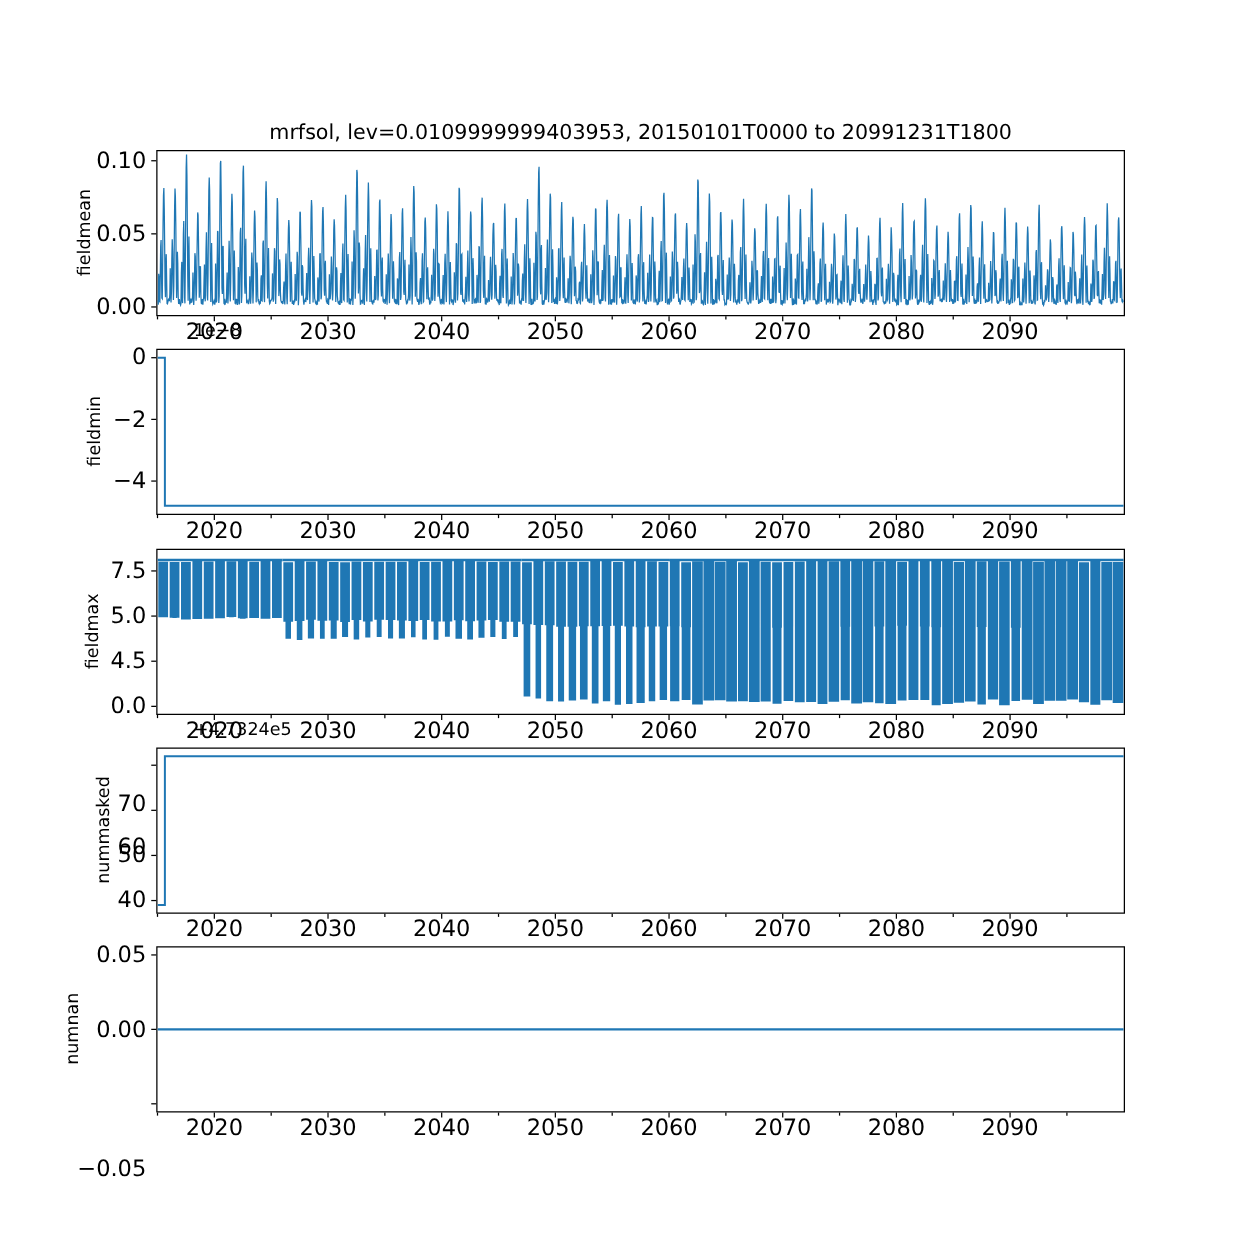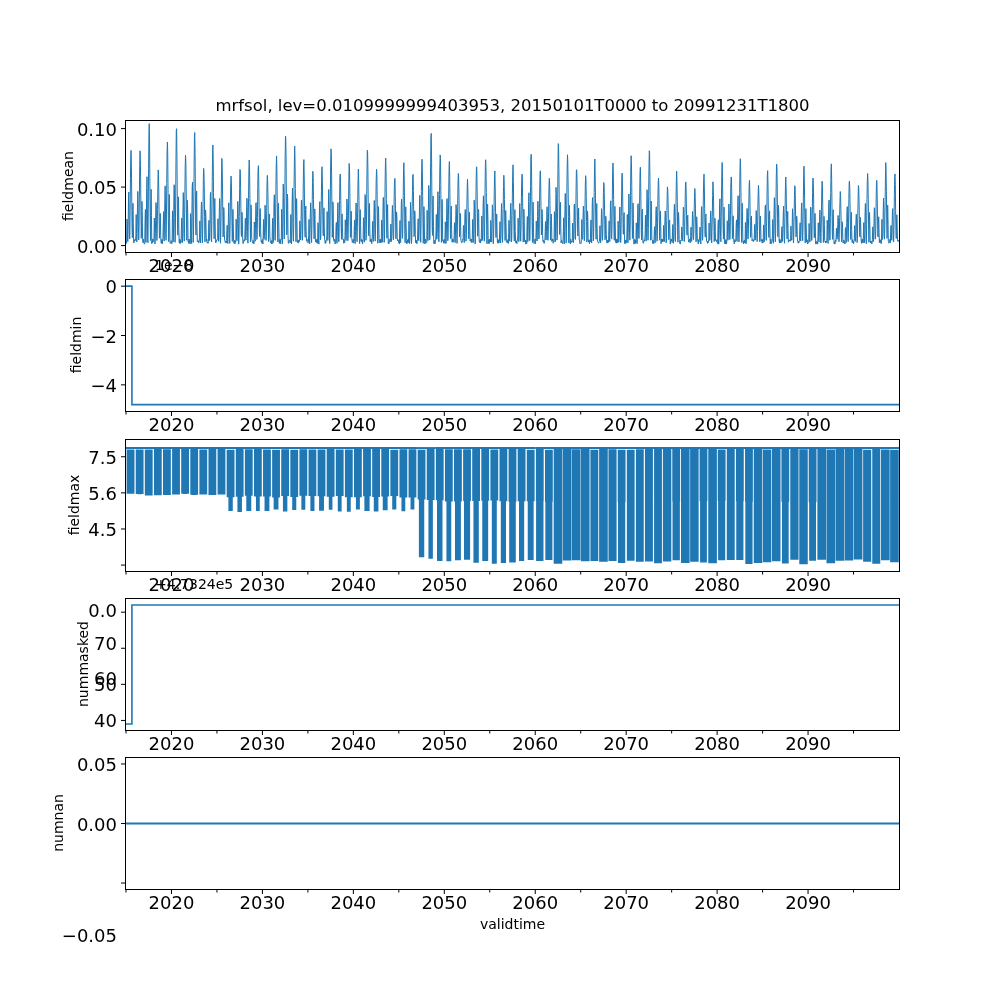--- a/index.html
+++ b/index.html
@@ -56,21 +56,20 @@
 
   <div class="ylabel" style="left:68px;top:186px">fieldmean</div>
   <div class="ylabel" style="left:76px;top:345px">fieldmin</div>
   <div class="ylabel" style="left:74px;top:505px">fieldmax</div>
   <div class="ylabel" style="left:83px;top:664px">nummasked</div>
   <div class="ylabel" style="left:58px;top:823px">numnan</div>
 
   <div class="offset" style="left:127px;top:258px">1e−8</div>
   <div class="offset" style="left:127px;top:577px">+4.7324e5</div>
 
-  <div class="xlabel">validtime</div>
 
   <svg id="overlay" width="1000" height="1000">
       <line x1="121" y1="245.56696428571428" x2="125" y2="245.56696428571428" stroke="#000" stroke-width="1"></line>
       <line x1="121" y1="187.08482142857144" x2="125" y2="187.08482142857144" stroke="#000" stroke-width="1"></line>
       <line x1="121" y1="128.60267857142856" x2="125" y2="128.60267857142856" stroke="#000" stroke-width="1"></line>
       <line x1="171.47058823529412" y1="253" x2="171.47058823529412" y2="257" stroke="#000" stroke-width="1"></line>
       <line x1="262.4117647058823" y1="253" x2="262.4117647058823" y2="257" stroke="#000" stroke-width="1"></line>
       <line x1="353.3529411764706" y1="253" x2="353.3529411764706" y2="257" stroke="#000" stroke-width="1"></line>
       <line x1="444.2941176470588" y1="253" x2="444.2941176470588" y2="257" stroke="#000" stroke-width="1"></line>
       <line x1="535.2352941176471" y1="253" x2="535.2352941176471" y2="257" stroke="#000" stroke-width="1"></line>
@@ -184,23 +183,23 @@
     <div class="ticklabel" style="left: 117px; top: 335.508px; transform: translate(-100%, -50%);">−2</div>
     <div class="ticklabel" style="left: 117px; top: 384.849px; transform: translate(-100%, -50%);">−4</div>
     <div class="ticklabel" style="left: 171.471px; top: 417px; transform: translateX(-50%);">2020</div>
     <div class="ticklabel" style="left: 262.412px; top: 417px; transform: translateX(-50%);">2030</div>
     <div class="ticklabel" style="left: 353.353px; top: 417px; transform: translateX(-50%);">2040</div>
     <div class="ticklabel" style="left: 444.294px; top: 417px; transform: translateX(-50%);">2050</div>
     <div class="ticklabel" style="left: 535.235px; top: 417px; transform: translateX(-50%);">2060</div>
     <div class="ticklabel" style="left: 626.176px; top: 417px; transform: translateX(-50%);">2070</div>
     <div class="ticklabel" style="left: 717.118px; top: 417px; transform: translateX(-50%);">2080</div>
     <div class="ticklabel" style="left: 808.059px; top: 417px; transform: translateX(-50%);">2090</div>
-    <div class="ticklabel" style="left: 117px; top: 565.078px; transform: translate(-100%, -50%); margin-top: 45px;">0.0</div>
+    <div class="ticklabel" style="left: 117px; top: 565.078px; transform: translate(-100%, -50%);">0.0</div>
     <div class="ticklabel" style="left: 117px; top: 528.97px; transform: translate(-100%, -50%);">4.5</div>
-    <div class="ticklabel" style="left: 117px; top: 492.862px; transform: translate(-100%, -50%);">5.6</div>
+    <div class="ticklabel" style="left: 117px; top: 492.862px; transform: translate(-100%, -50%);">5.0</div>
     <div class="ticklabel" style="left: 117px; top: 456.754px; transform: translate(-100%, -50%); text-align: center;">7.5</div>
     <div class="ticklabel" style="left: 171.471px; top: 577px; transform: translateX(-50%);">2020</div>
     <div class="ticklabel" style="left: 262.412px; top: 577px; transform: translateX(-50%);">2030</div>
     <div class="ticklabel" style="left: 353.353px; top: 577px; transform: translateX(-50%);">2040</div>
     <div class="ticklabel" style="left: 444.294px; top: 577px; transform: translateX(-50%);">2050</div>
     <div class="ticklabel" style="left: 535.235px; top: 577px; transform: translateX(-50%);">2060</div>
     <div class="ticklabel" style="left: 626.176px; top: 577px; transform: translateX(-50%);">2070</div>
     <div class="ticklabel" style="left: 717.118px; top: 577px; transform: translateX(-50%);">2080</div>
     <div class="ticklabel" style="left: 808.059px; top: 577px; transform: translateX(-50%);">2090</div>
     <div class="ticklabel" style="left: 117px; top: 720.437px; transform: translate(-100%, -50%);">40</div>

